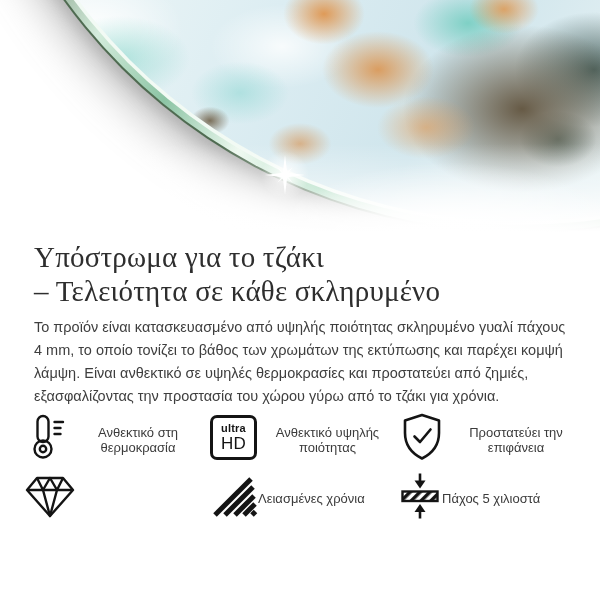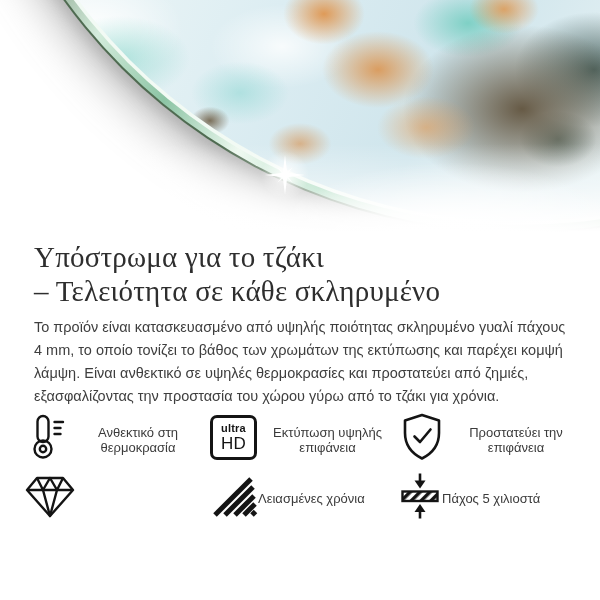--- a/index.html
+++ b/index.html
@@ -118,21 +118,21 @@
         <div class="feature-label">Ανθεκτικό στη θερμοκρασία</div>
       </div>
 
       <div class="feature">
         <div class="icon-wrap">
           <div class="uhd-box">
             <span class="uhd-top">ultra</span>
             <span class="uhd-bottom">HD</span>
           </div>
         </div>
-        <div class="feature-label">Εκτύπωση υψηλής επιφάνεια</div>
+        <div class="feature-label">Ανθεκτικό υψηλής ποιότητας</div>
       </div>
 
       <div class="feature">
         <div class="icon-wrap">
           <svg class="icn" width="48" height="50" viewBox="0 0 48 50" fill="none" stroke="#141414" stroke-width="2.6" stroke-linecap="round" stroke-linejoin="round">
             <path d="M24 3 L41 8.5 V21 C41 33.5 34 41.5 24 46.5 C14 41.5 7 33.5 7 21 V8.5 Z"></path>
             <path d="M16.5 24.5 L22 30 L32.5 17.5"></path>
           </svg>
         </div>
         <div class="feature-label">Προστατεύει την επιφάνεια</div>

